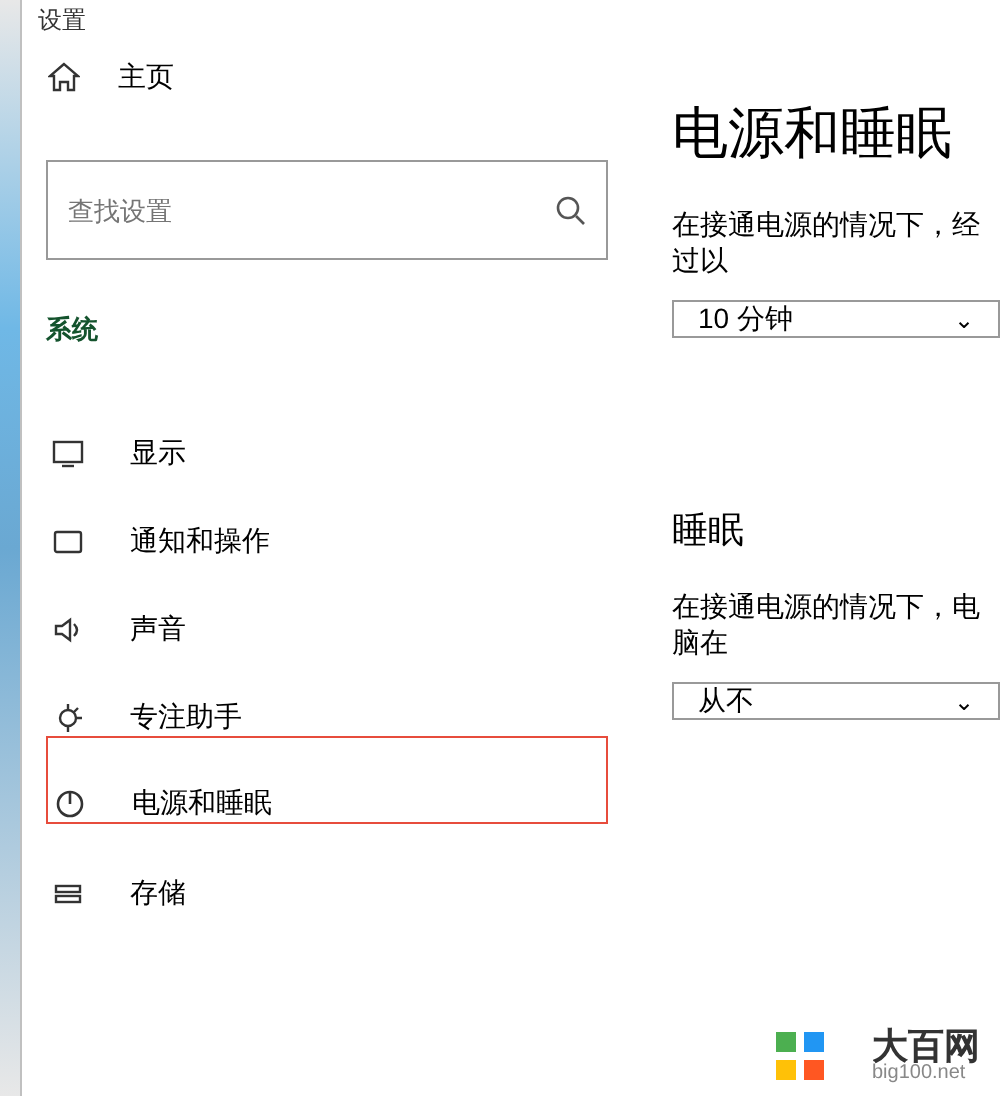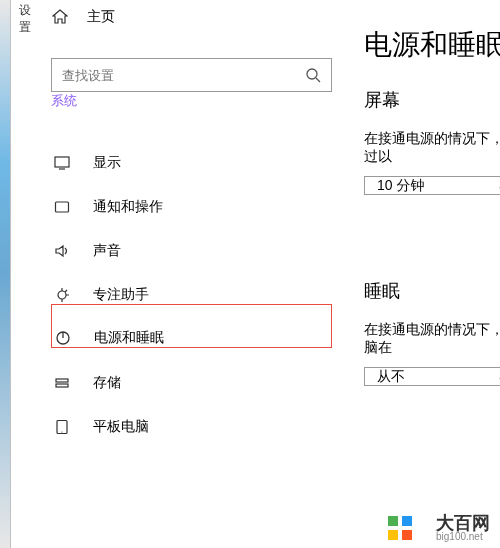--- a/index.html
+++ b/index.html
@@ -1,29 +1,29 @@
 <!DOCTYPE html>
 <html><head>
   <meta charset="utf-8">
   <style>
     *{box-sizing:border-box;margin:0;padding:0;font-family:"Microsoft YaHei","Segoe UI",sans-serif}
     body{width:500px;height:548px;background:#fff;overflow:hidden;position:relative}
     .edge{position:absolute;left:0;top:0;width:11px;height:548px;background:linear-gradient(180deg,#e8e8e8 0%,#6fb8e6 30%,#6aa8d2 50%,#e8e8e8 100%);border-right:1px solid #c0c0c0;z-index:1}
-    .win{position:absolute;left:11px;top:0;width:489px;height:548px;background:#fff;display:flex;}
+    .win{position:absolute;left:11px;top:0;width:489px;height:548px;background:#fff;display:flex;flex-direction:column}
     .titlebar{height:22px;padding:2px 8px;font-size:12px;color:#333}
     .body{flex:1;display:flex}
     .sidebar{width:305px;padding:0 12px}
     .main{flex:1;padding:0 0 0 20px}
     .home{display:flex;height:40px;margin-top:8px;cursor:pointer}
     .home .icon{width:18px;height:18px;margin-right:18px;display:flex;align-items:center;justify-content:center}
     .home span{font-size:14px;color:#000}
-    .search{margin-top:10px;height:34px;border:1px solid #999;display:flex;align-items:center;padding:0 10px}
+    .search{margin-top:10px;height:50px;border:1px solid #999;display:flex;align-items:center;padding:0 10px}
     .search input{flex:1;border:none;outline:none;font-size:13px;background:transparent;color:#555}
     .search .sicon{width:16px;height:16px}
-    .grouphdr{font-size:13px;font-weight:400;color:#8b5cf6}
+    .grouphdr{margin-top:26px;font-size:13px;font-weight:700;color:#14532d}
     .navlist{margin-top:18px}
     .navitem{display:flex;align-items:flex-end;height:44px;cursor:pointer;padding-left:2px}
     .navitem .icon{width:18px;height:18px;margin-right:22px;display:flex;align-items:center;justify-content:center}
     .navitem .lbl{font-size:14px;color:#000}
     .highlight{border:1px solid #e74c3c;padding-right:6px}
     .page-title{font-size:28px;font-weight:400;margin-top:26px;color:#000}
     .section-title{font-size:18px;margin-top:24px;color:#000}
     .desc{font-size:14px;margin-top:18px;color:#000}
     .select{margin-top:10px;height:19px;border:1px solid #999;display:flex;align-items:center;padding:0 12px;cursor:pointer;min-width:156px;justify-content:space-between}
     .select .val{font-size:14px}
@@ -121,38 +121,28 @@
         <div class="navitem">
           <span class="icon">
               <svg viewBox="0 0 16 16" width="16" height="16">
                 <rect x="2" y="4" width="12" height="3" fill="none" stroke="#333" stroke-width="1.2"></rect>
                 <rect x="2" y="9" width="12" height="3" fill="none" stroke="#333" stroke-width="1.2"></rect>
               </svg>
             </span>
           <span class="lbl">存储</span>
         </div>
 
-        <div class="navitem">
-          <span class="icon">
-              <svg viewBox="0 0 16 16" width="16" height="16">
-                <rect x="3" y="1.5" width="10" height="13" rx="1" fill="none" stroke="#333" stroke-width="1.2"></rect>
-                <circle cx="8" cy="13" r="0.6" fill="#333"></circle>
-              </svg>
-            </span>
-          <span class="lbl">平板电脑</span>
-        </div>
 
 
       </div>
     </div>
 
     <div class="main">
       <div class="page-title">电源和睡眠</div>
 
-      <div class="section-title">屏幕</div>
       <div class="desc">在接通电源的情况下，经过以</div>
       <div class="select">
         <span class="val">10 分钟</span>
         <span class="chev">⌄</span>
       </div>
 
       <div class="section-title section-sleep-title">睡眠</div>
       <div class="desc">在接通电源的情况下，电脑在</div>
       <div class="select">
         <span class="val">从不</span>

